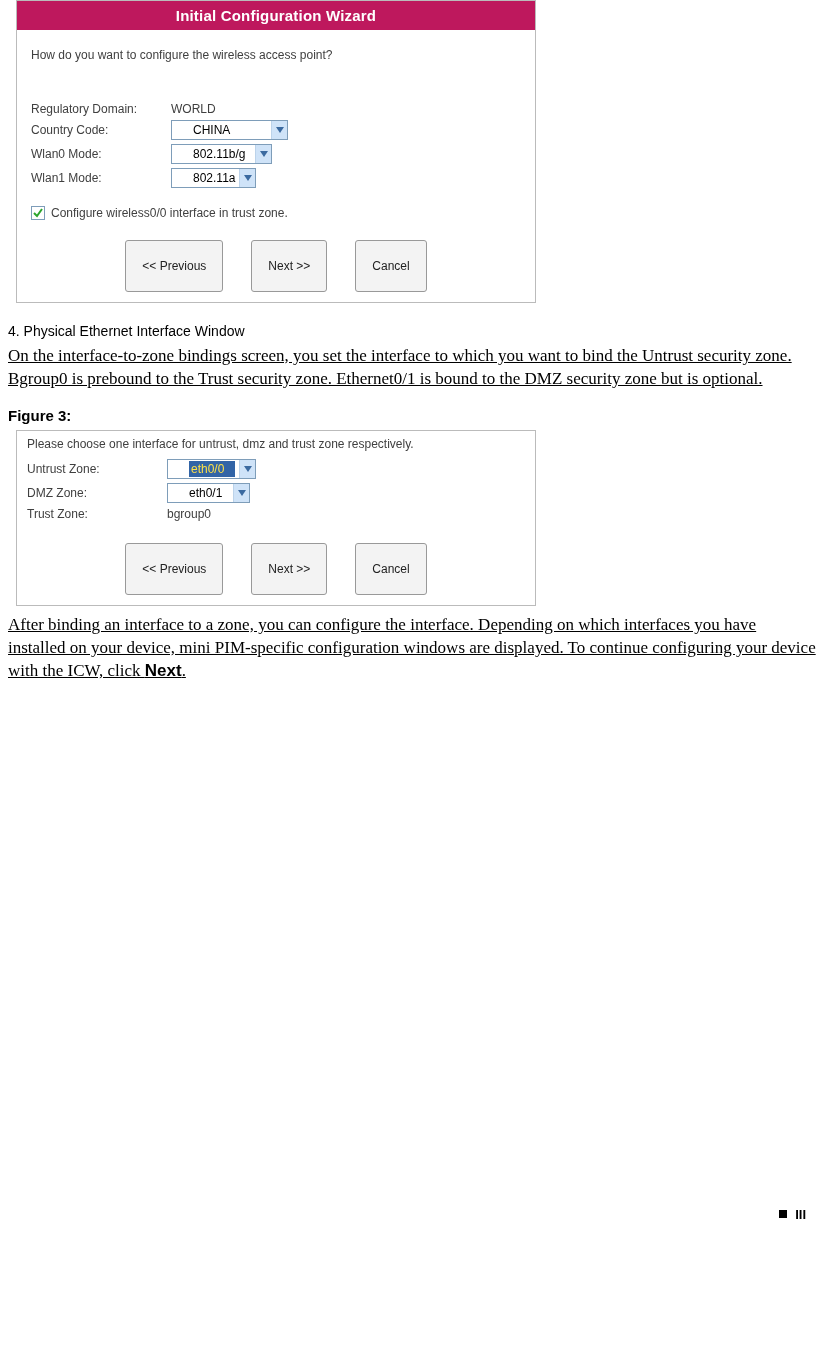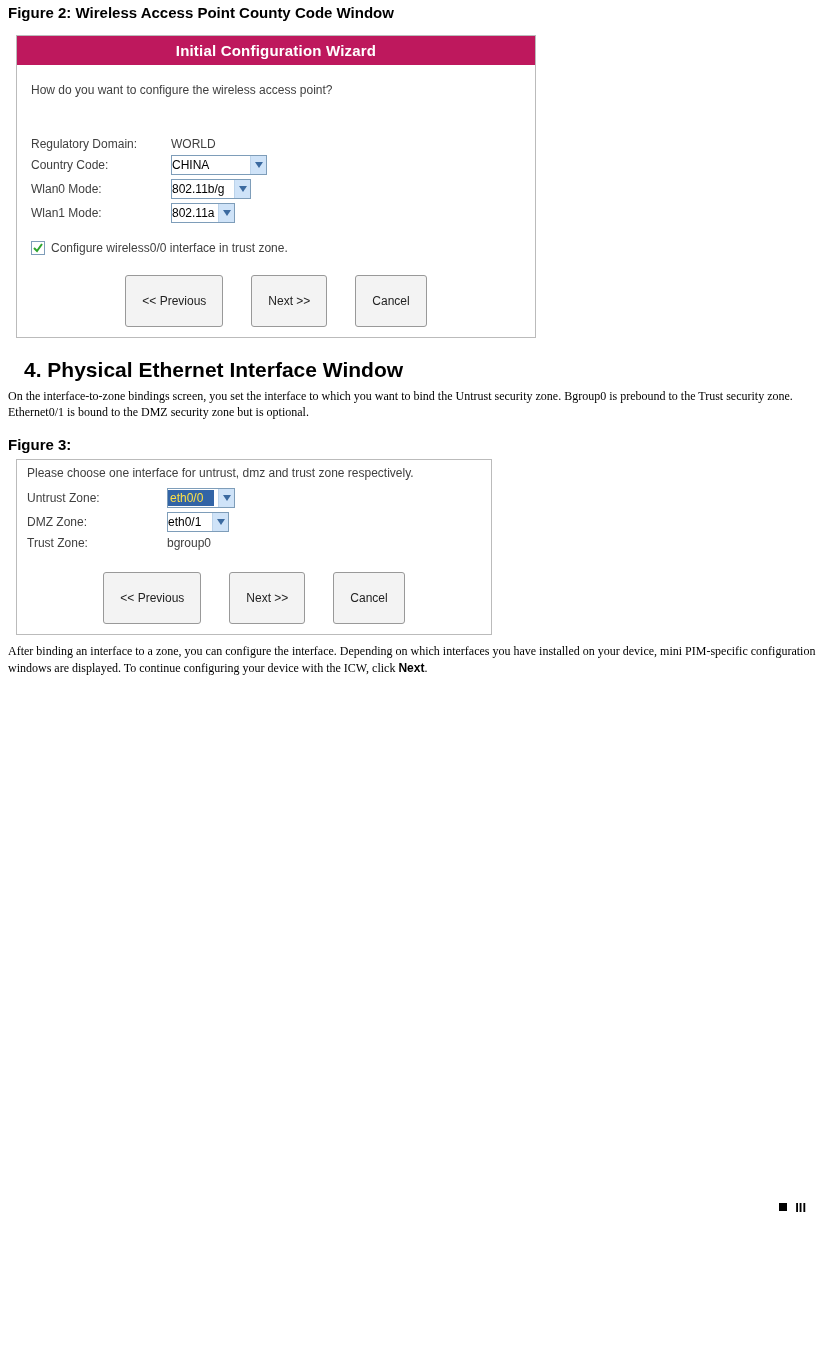--- a/index.html
+++ b/index.html
@@ -13,29 +13,30 @@
   }
   .page {
     padding: 0 8px 20px 8px;
   }
   .figure-caption {
     font-weight: bold;
     font-size: 15px;
     margin: 4px 0 14px 0;
   }
   .section-title {
-    font-weight: bold;
-    font-size: 21px;
-    margin: 20px 0 6px 16px;
+    font-weight: normal;
+    font-size: 14px;
+    margin: 20px 0 6px 0;
   }
   .body-text {
     font-family: Georgia, 'Times New Roman', serif;
-    font-size: 12px;
+    font-size: 17px;
     line-height: 1.35;
     margin: 4px 0 16px 0;
+    text-decoration: underline;
   }
   .body-text b { font-weight: bold; font-family: Arial, sans-serif; }
   
   .wizard {
     border: 1px solid #bbb;
     width: 520px;
     margin-left: 8px;
     margin-bottom: 8px;
     background: #fff;
     font-family: "Lucida Sans", "Lucida Grande", Tahoma, sans-serif;
@@ -73,21 +74,21 @@
   .form-value {
     color: #404040;
   }
   .select {
     display: inline-flex;
     align-items: center;
     height: 20px;
     border: 1px solid #7e9db9;
     background: #fff;
     font-size: 12px;
-    padding: 0 0 0 0;
+    padding: 0 0 0 21px;
     color: #000;
   }
   .select-text {
     min-width: 0;
   }
   .select-btn {
     width: 16px;
     height: 18px;
     margin-left: 4px;
     background: #cfe3f8;
@@ -131,21 +132,21 @@
     border-radius: 3px;
     padding: 18px 16px;
     background: #f3f3f3;
     font-size: 12px;
     color: #222;
     font-family: "Lucida Sans", Tahoma, sans-serif;
   }
   
   .wizard-small {
     border: 1px solid #bbb;
-    width: 476px;
+    width: 520px;
     margin-left: 8px;
     margin-bottom: 8px;
     background: #fff;
     font-family: "Lucida Sans", "Lucida Grande", Tahoma, sans-serif;
   }
   .wizard-small .wizard-body-sm {
     padding: 6px 10px 10px 10px;
     font-size: 12px;
     color: #404040;
   }
@@ -164,21 +165,20 @@
   }
   .footer-square {
     width: 8px; height: 8px; background:#000;
   }
 </style>
 </head>
 <body>
 
 <div class="page">
 
-  <div class="figure-caption">Figure 2:  Wireless Access Point County Code Window</div>
 
   <div class="wizard">
     <div class="wizard-title">Initial Configuration Wizard</div>
     <div class="wizard-body">
       <div class="prompt">How do you want to configure the wireless access point?</div>
 
       <div class="form-row">
         <div class="form-label">Regulatory Domain:</div>
         <div class="form-value">WORLD</div>
       </div>

